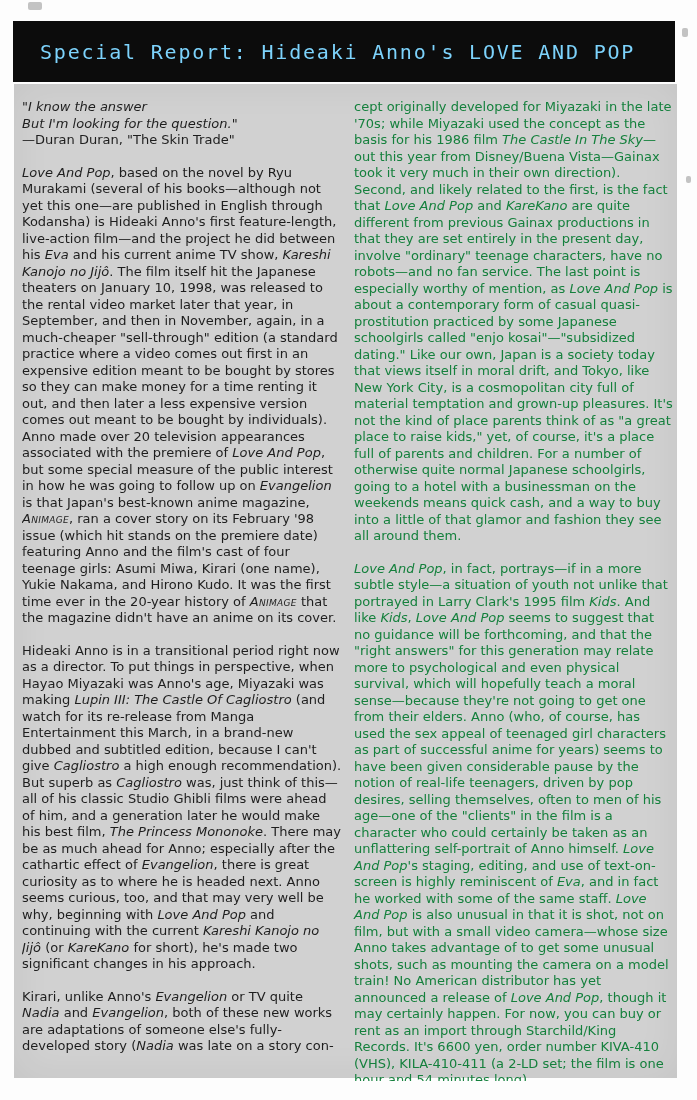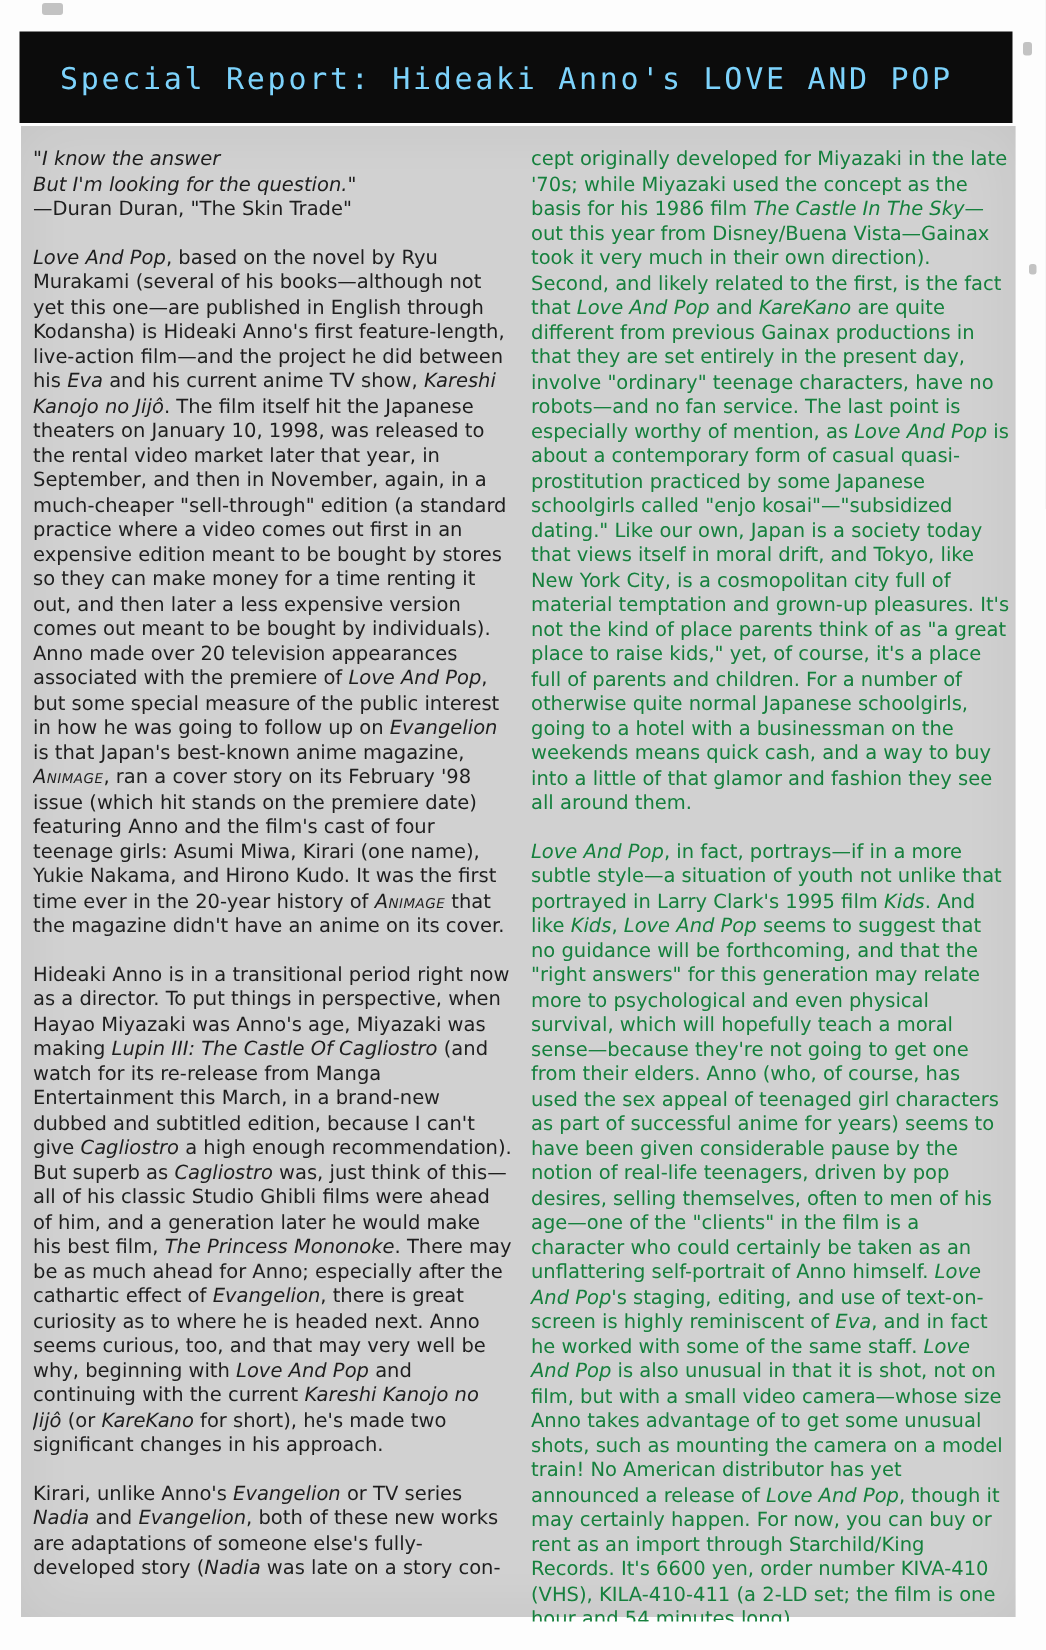--- a/index.html
+++ b/index.html
@@ -86,20 +86,20 @@
 
   <div class="header-bar" style="background: rgb(12, 12, 12);">
     <span class="title" style="color: #7dd3fc;">Special Report: Hideaki Anno's LOVE AND POP</span>
   </div>
 
   <div class="columns">
     <div class="column" style="color: rgb(30, 30, 30);">
         <p class="para"><span class="it">"I know the answer</span><br><span class="it">But I'm looking for the question."</span><br><span>—Duran Duran, "The Skin Trade"</span></p>
         <p class="para"><span class="it">Love And Pop</span><span>, based on the novel by Ryu Murakami (several of his books—although not yet this one—are published in English through Kodansha) is Hideaki Anno's first feature-length, live-action film—and the project he did between his </span><span class="it">Eva</span><span> and his current anime TV show, </span><span class="it">Kareshi Kanojo no Jijô</span><span>. The film itself hit the Japanese theaters on January 10, 1998, was released to the rental video market later that year, in September, and then in November, again, in a much-cheaper "sell-through" edition (a standard practice where a video comes out first in an expensive edition meant to be bought by stores so they can make money for a time renting it out, and then later a less expensive version comes out meant to be bought by individuals). Anno made over 20 television appearances associated with the premiere of </span><span class="it">Love And Pop</span><span>, but some special measure of the public interest in how he was going to follow up on </span><span class="it">Evangelion</span><span> is that Japan's best-known anime magazine, </span><span class="sc">Animage</span><span>, ran a cover story on its February '98 issue (which hit stands on the premiere date) featuring Anno and the film's cast of four teenage girls: Asumi Miwa, Kirari (one name), Yukie Nakama, and Hirono Kudo. It was the first time ever in the 20-year history of </span><span class="sc">Animage</span><span> that the magazine didn't have an anime on its cover.</span></p>
         <p class="para"><span>Hideaki Anno is in a transitional period right now as a director. To put things in perspective, when Hayao Miyazaki was Anno's age, Miyazaki was making </span><span class="it">Lupin III: The Castle Of Cagliostro</span><span> (and watch for its re-release from Manga Entertainment this March, in a brand-new dubbed and subtitled edition, because I can't give </span><span class="it">Cagliostro</span><span> a high enough recommendation). But superb as </span><span class="it">Cagliostro</span><span> was, just think of this—all of his classic Studio Ghibli films were ahead of him, and a generation later he would make his best film, </span><span class="it">The Princess Mononoke</span><span>. There may be as much ahead for Anno; especially after the cathartic effect of </span><span class="it">Evangelion</span><span>, there is great curiosity as to where he is headed next. Anno seems curious, too, and that may very well be why, beginning with </span><span class="it">Love And Pop</span><span> and continuing with the current </span><span class="it">Kareshi Kanojo no Jijô</span><span> (or </span><span class="it">KareKano</span><span> for short), he's made two significant changes in his approach.</span></p>
-        <p class="para"><span>Kirari, unlike Anno's </span><span class="it">Evangelion</span><span> or TV series </span><span class="it">Nadia</span><span> and </span><span class="it">Evangelion</span><span>, both of these new works are adaptations of someone else's fully-developed story (</span><span class="it">Nadia</span><span> was late on a story con-</span></p>
+        <p class="para"><span>Kirari, unlike Anno's </span><span class="it">Evangelion</span><span> or TV quite </span><span class="it">Nadia</span><span> and </span><span class="it">Evangelion</span><span>, both of these new works are adaptations of someone else's fully-developed story (</span><span class="it">Nadia</span><span> was late on a story con-</span></p>
       </div>
     <div class="column" style="color: #15803d;">
         <p class="para"><span>cept originally developed for Miyazaki in the late '70s; while Miyazaki used the concept as the basis for his 1986 film </span><span class="it">The Castle In The Sky</span><span>—out this year from Disney/Buena Vista—Gainax took it very much in their own direction). Second, and likely related to the first, is the fact that </span><span class="it">Love And Pop</span><span> and </span><span class="it">KareKano</span><span> are quite different from previous Gainax productions in that they are set entirely in the present day, involve "ordinary" teenage characters, have no robots—and no fan service. The last point is especially worthy of mention, as </span><span class="it">Love And Pop</span><span> is about a contemporary form of casual quasi-prostitution practiced by some Japanese schoolgirls called "enjo kosai"—"subsidized dating." Like our own, Japan is a society today that views itself in moral drift, and Tokyo, like New York City, is a cosmopolitan city full of material temptation and grown-up pleasures. It's not the kind of place parents think of as "a great place to raise kids," yet, of course, it's a place full of parents and children. For a number of otherwise quite normal Japanese schoolgirls, going to a hotel with a businessman on the weekends means quick cash, and a way to buy into a little of that glamor and fashion they see all around them.</span></p>
         <p class="para"><span class="it">Love And Pop</span><span>, in fact, portrays—if in a more subtle style—a situation of youth not unlike that portrayed in Larry Clark's 1995 film </span><span class="it">Kids</span><span>. And like </span><span class="it">Kids</span><span>, </span><span class="it">Love And Pop</span><span> seems to suggest that no guidance will be forthcoming, and that the "right answers" for this generation may relate more to psychological and even physical survival, which will hopefully teach a moral sense—because they're not going to get one from their elders. Anno (who, of course, has used the sex appeal of teenaged girl characters as part of successful anime for years) seems to have been given considerable pause by the notion of real-life teenagers, driven by pop desires, selling themselves, often to men of his age—one of the "clients" in the film is a character who could certainly be taken as an unflattering self-portrait of Anno himself. </span><span class="it">Love And Pop</span><span>'s staging, editing, and use of text-on-screen is highly reminiscent of </span><span class="it">Eva</span><span>, and in fact he worked with some of the same staff. </span><span class="it">Love And Pop</span><span> is also unusual in that it is shot, not on film, but with a small video camera—whose size Anno takes advantage of to get some unusual shots, such as mounting the camera on a model train! No American distributor has yet announced a release of </span><span class="it">Love And Pop</span><span>, though it may certainly happen. For now, you can buy or rent as an import through Starchild/King Records. It's 6600 yen, order number KIVA-410 (VHS), KILA-410-411 (a 2-LD set; the film is one hour and 54 minutes long).</span></p>
       </div>
   </div>
 </div>
 
 </body></html>

